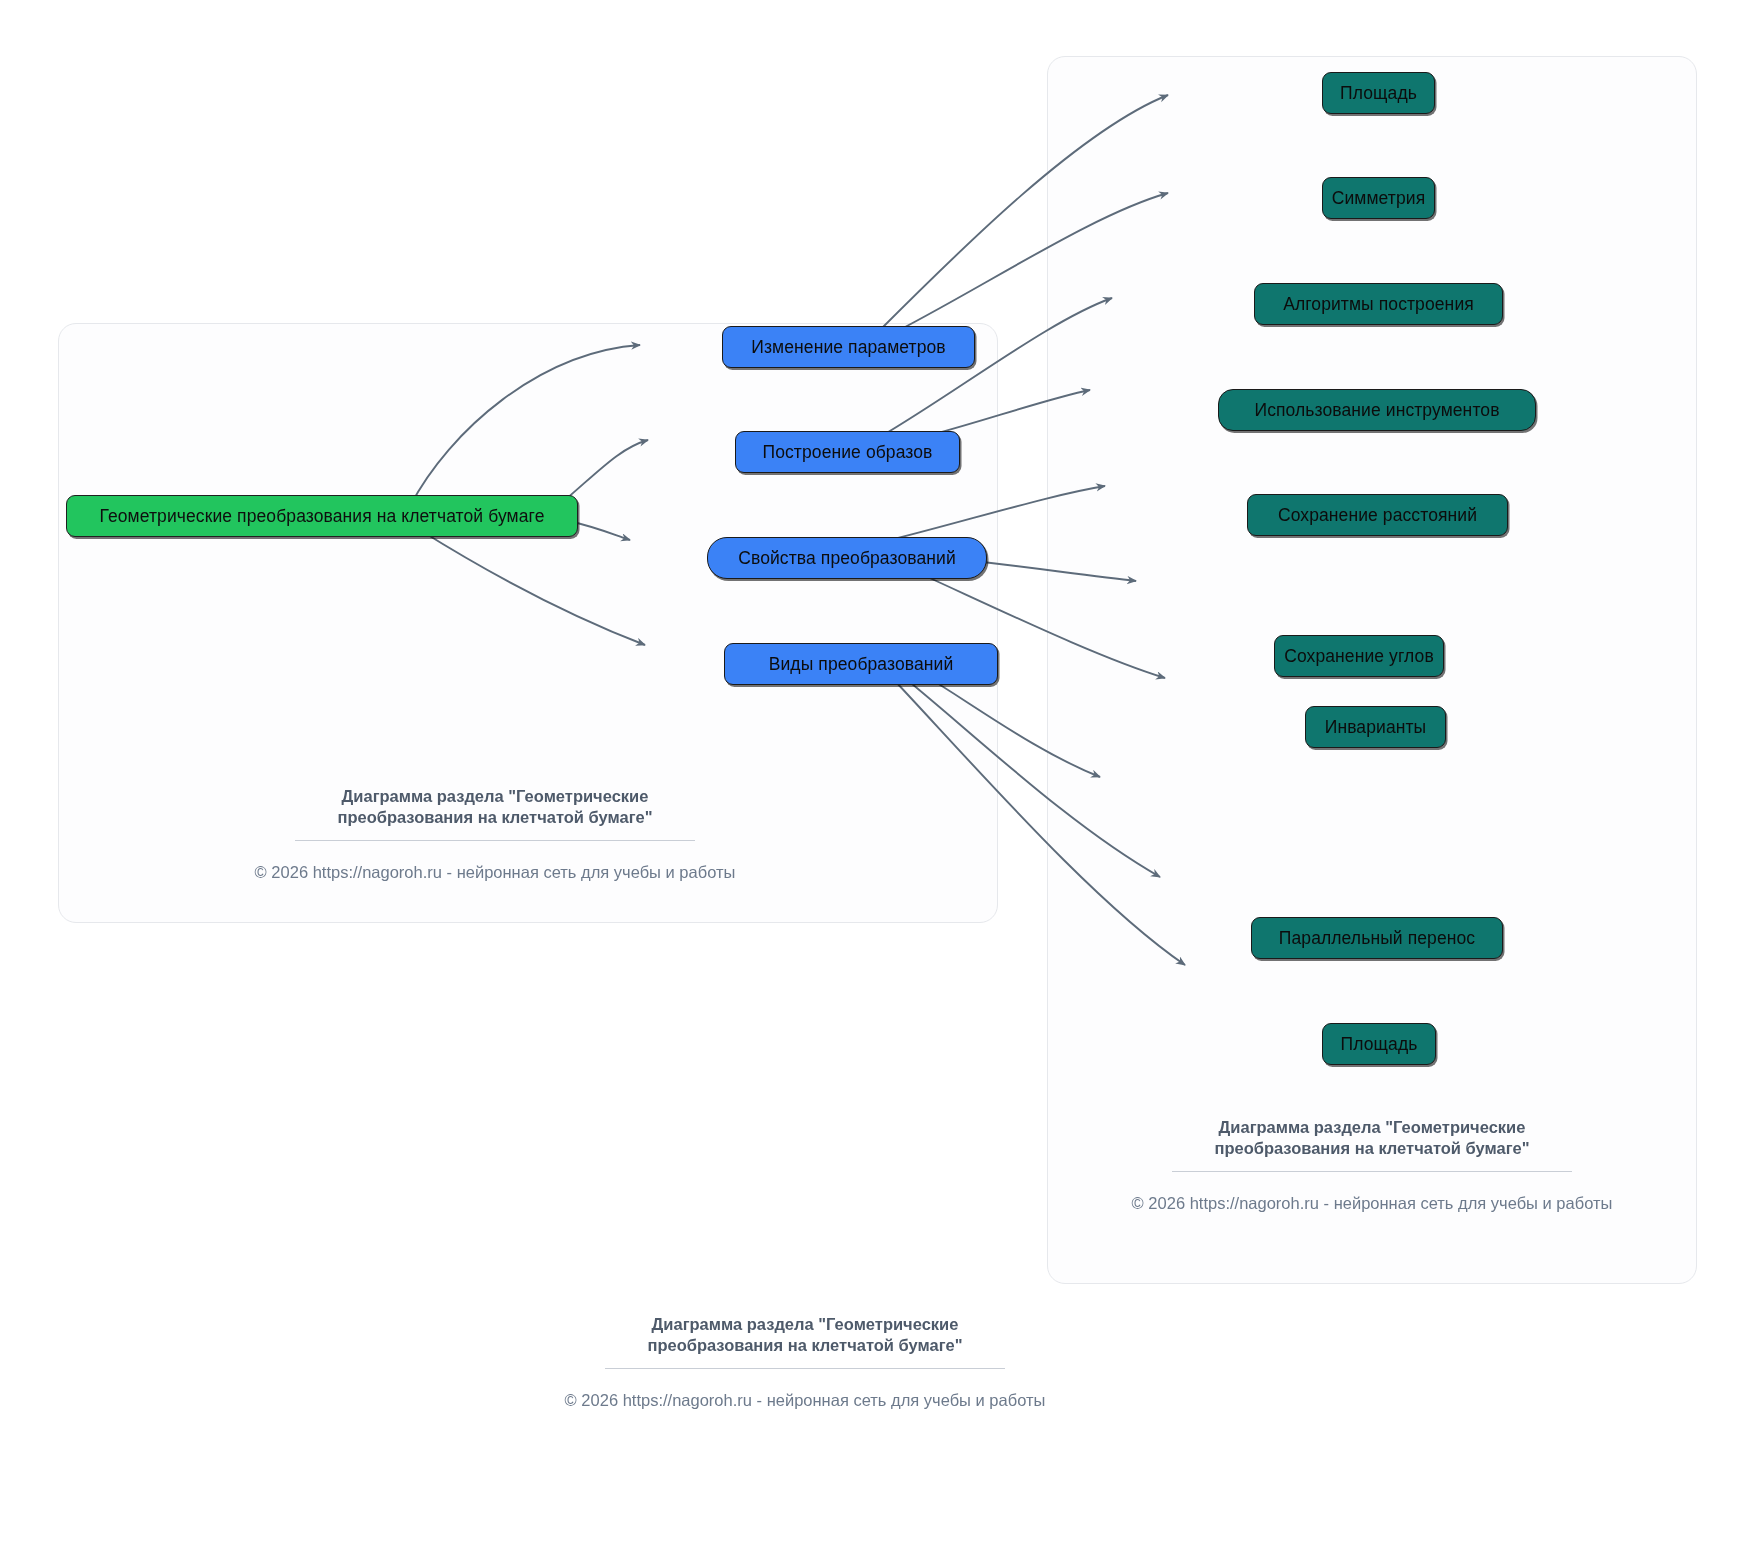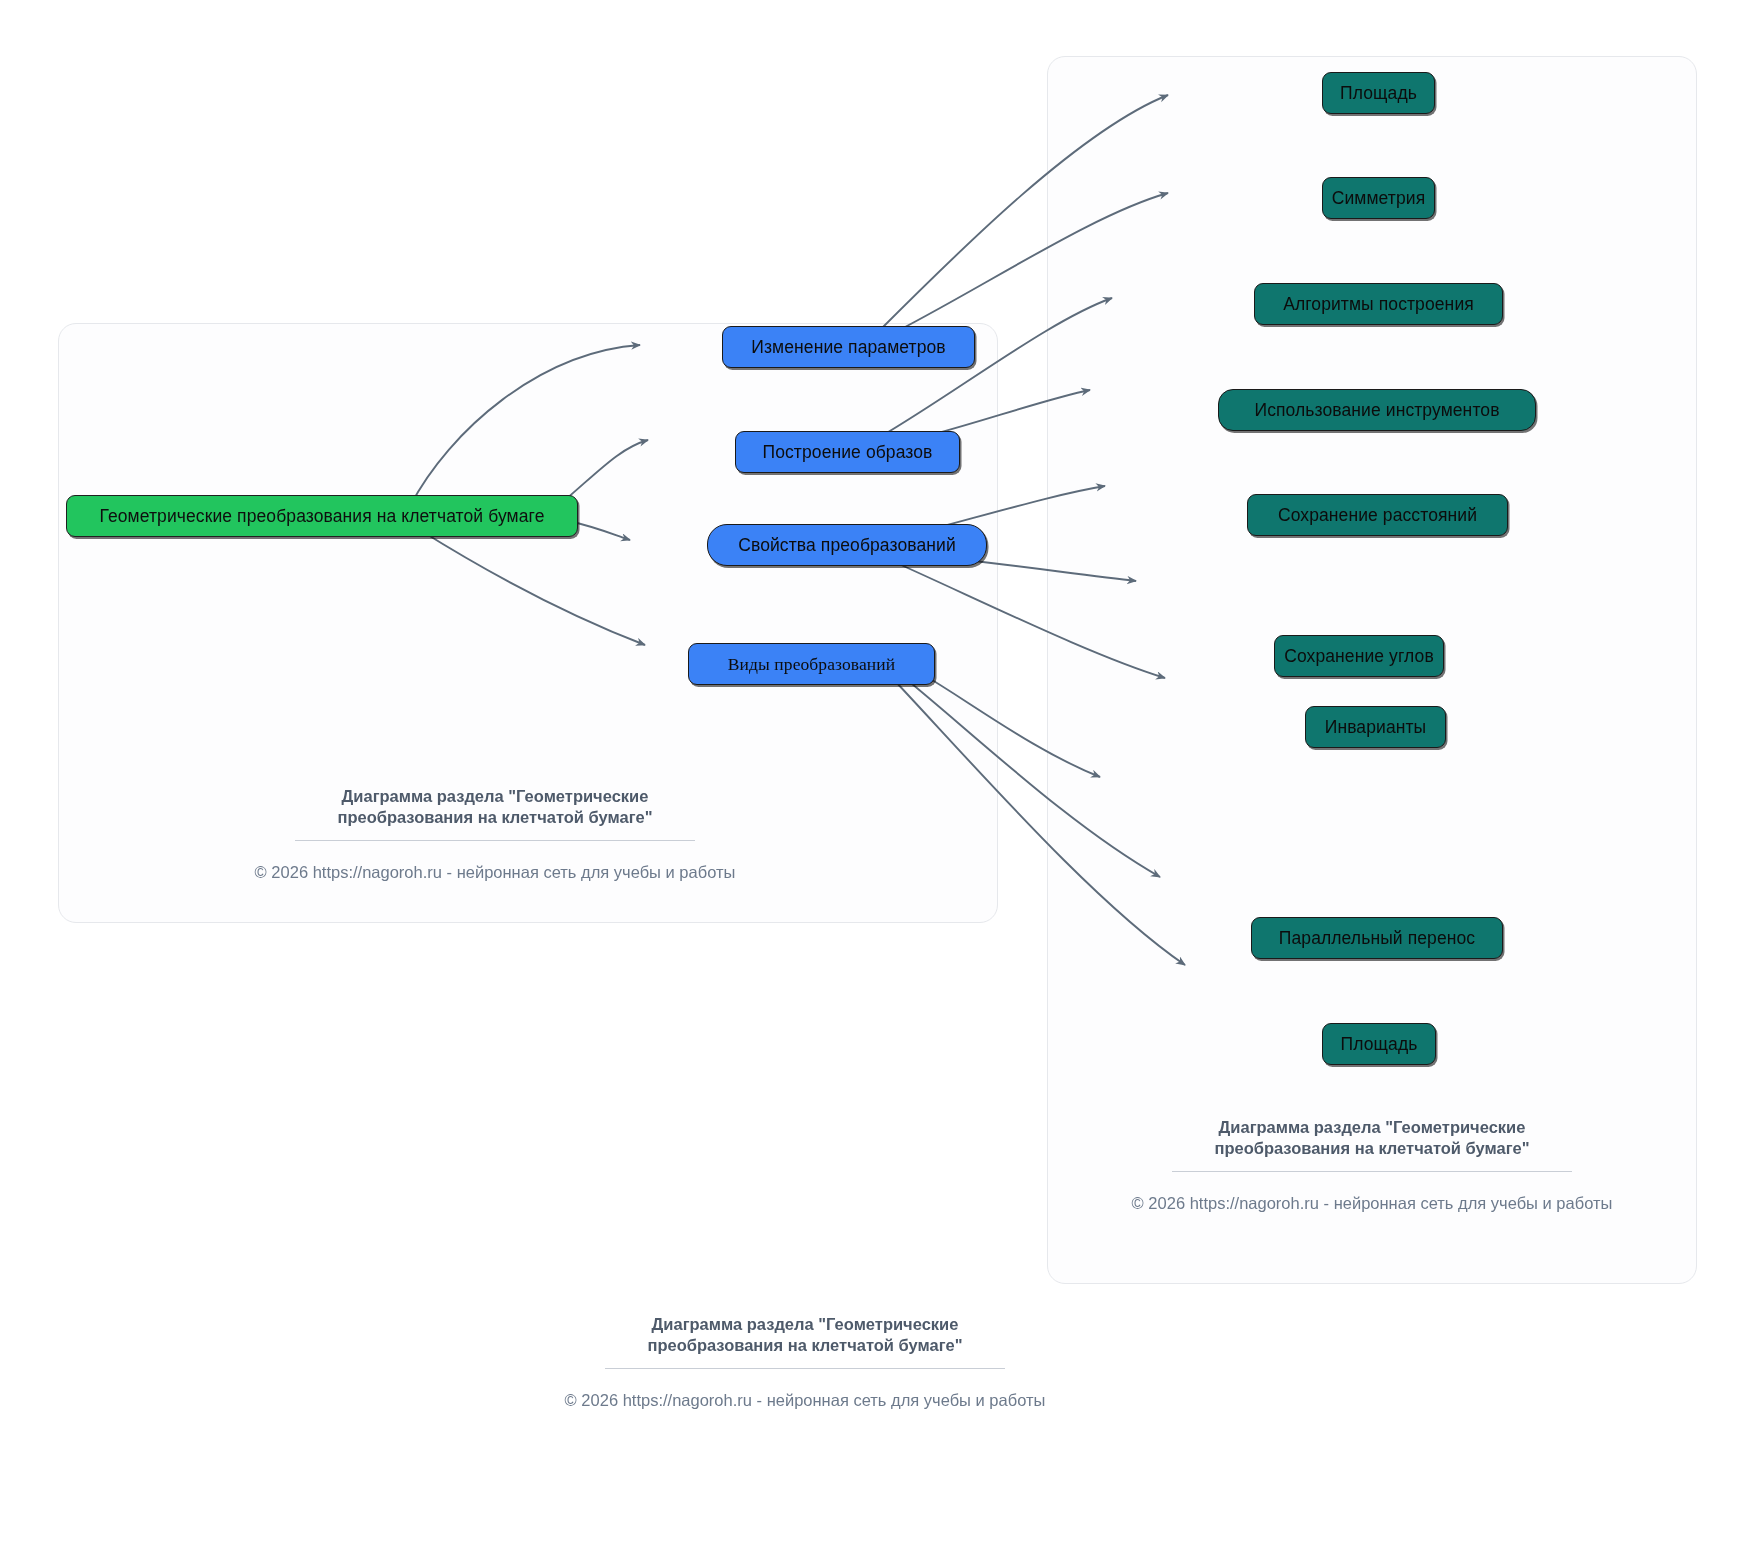--- a/index.html
+++ b/index.html
@@ -146,25 +146,25 @@
   </div>
 
   <div class="node branch" style="left:722px; top:326px; width:253px;">
     <span>Изменение параметров</span>
   </div>
 
   <div class="node branch" style="left:735px; top:431px; width:225px;">
     <span>Построение образов</span>
   </div>
 
-  <div class="node branch" style="left:707px; top:524px; width:280px;border-radius:20px;">
+  <div class="node branch" style="left:707px; top:537px; width:280px;border-radius:20px;">
     <span>Свойства преобразований</span>
   </div>
 
-  <div class="node branch" style="left:688px; top:643px; width:247px;font-family:Liberation Serif, serif;">
+  <div class="node branch" style="left:724px; top:643px; width:274px;">
     <span>Виды преобразований</span>
   </div>
 
   <div class="node leaf" style="left:1322px; top:72px; width:113px;">
     <span>Площадь</span>
   </div>
 
   <div class="node leaf" style="left:1322px; top:177px; width:113px;">
     <span>Симметрия</span>
   </div>

